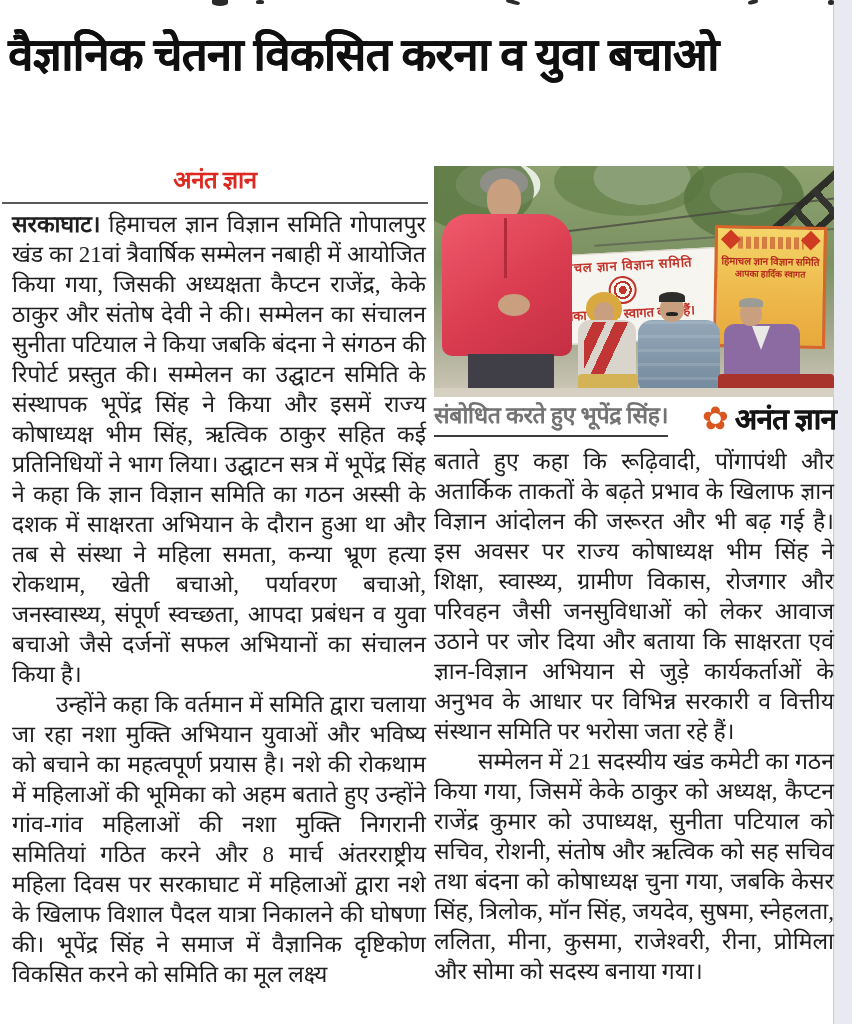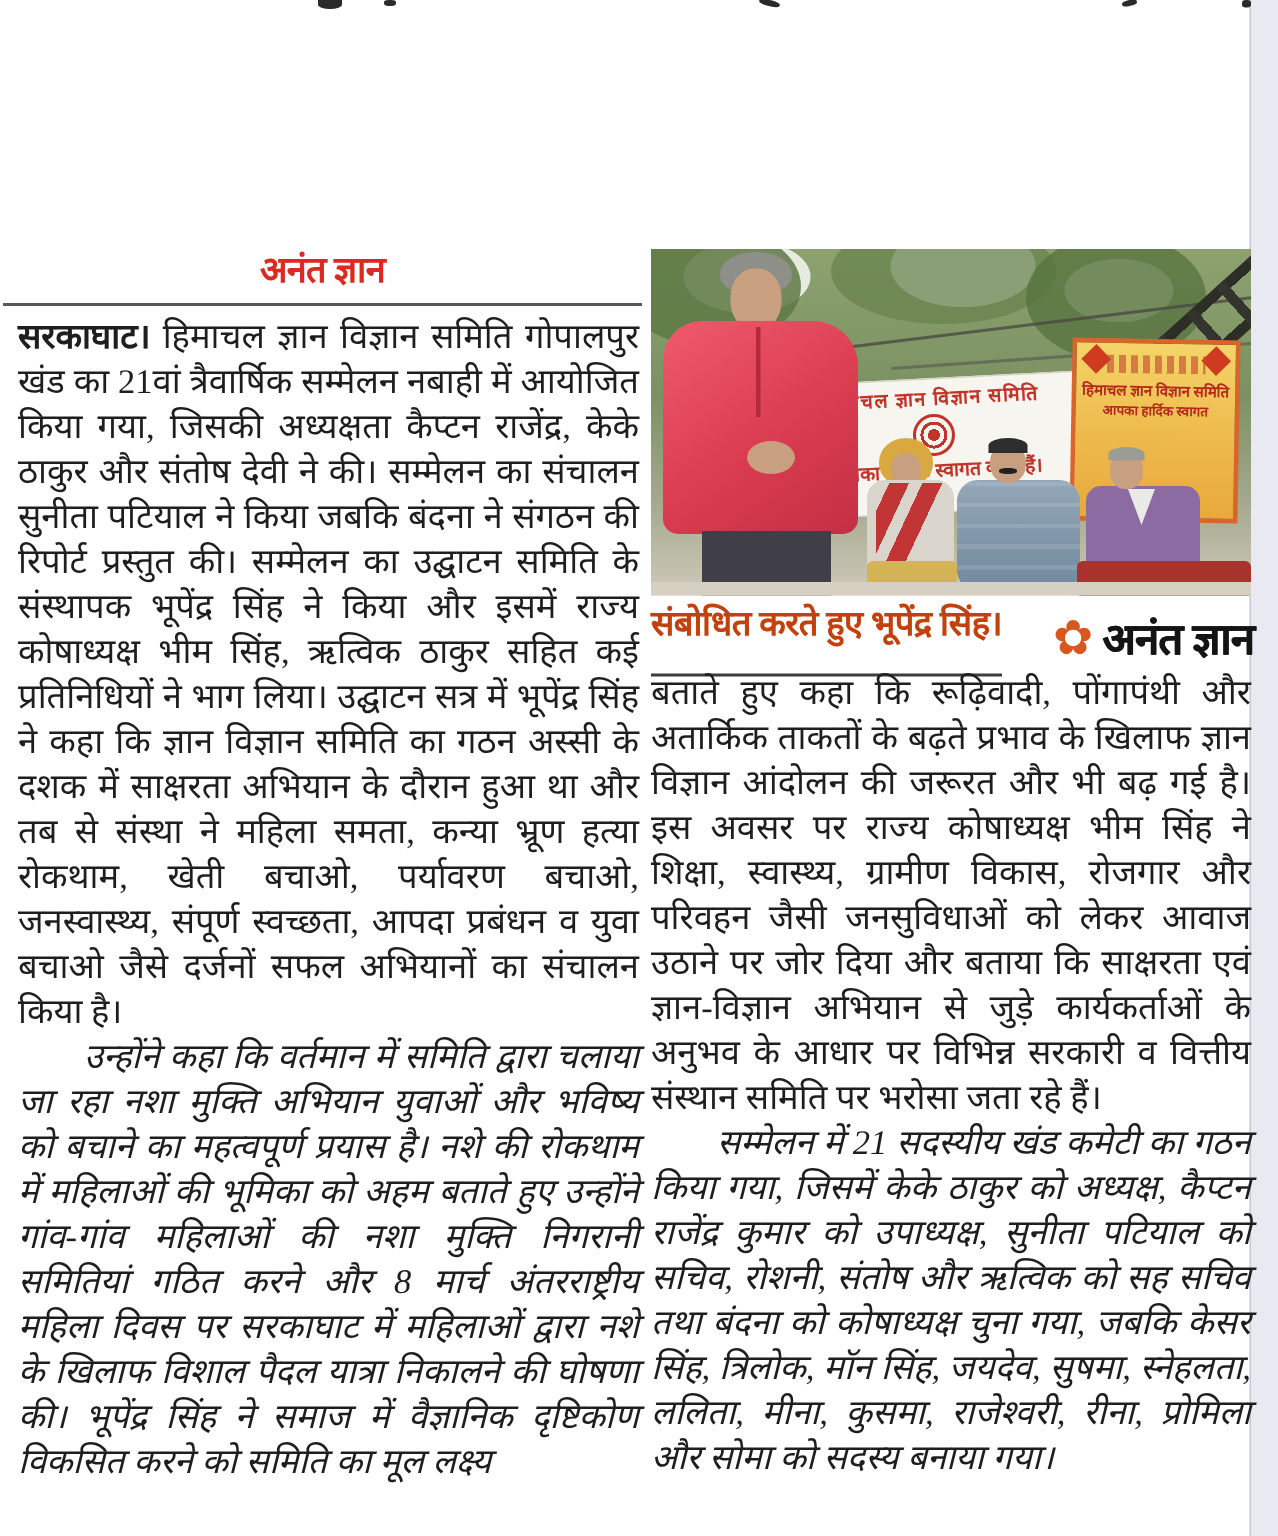--- a/index.html
+++ b/index.html
@@ -30,21 +30,21 @@
   .byline{left:0;top:162px;width:430px;text-align:center;font-weight:bold;
     font-size:24px;letter-spacing:-0.5px;}
   .byline-rule{left:2px;top:202px;width:426px;height:2px;background:#5a5a5a;}
 
   
   .col{font-size:23px;line-height:30px;color:#1e1e1e;text-align:justify;}
   .col p{margin:0;}
   .left-col{left:12px;top:210px;width:414px;}
   .right-col{left:434px;top:447px;width:400px;}
   .dateline{font-weight:bold;margin-right:8px;}
-  .indent{text-indent:44px;font-style:italic;}
+  .indent{text-indent:44px;}
 
   
   .photo{left:434px;top:166px;width:400px;height:231px;overflow:hidden;background:
     radial-gradient(ellipse 70px 40px at 16% 8%, #e6ebdf 0 60%, transparent 61%),
     radial-gradient(ellipse 80px 45px at 52% 5%, #dde5d6 0 60%, transparent 61%),
     radial-gradient(ellipse 60px 35px at 78% 12%, #cdd8bd 0 60%, transparent 61%),
     linear-gradient(180deg,#8da26f 0%,#7b9162 42%,#a3a88d 72%,#cfc9ba 100%);}
   .ph{position:absolute;}
   .blob{border-radius:50%;opacity:.85;}
   .blob1{left:-20px;top:-15px;width:120px;height:80px;background:#5d7944;}
@@ -106,39 +106,40 @@
   .m2-body{left:290px;top:158px;width:76px;height:72px;border-radius:10px;background:#8b6ba2;}
   .m2-shirt{left:318px;top:160px;width:18px;height:24px;background:#e9e9e6;
     clip-path:polygon(0 0,100% 0,50% 100%);}
   .m2-paper{left:320px;top:214px;width:34px;height:14px;background:#efefea;transform:rotate(-8deg);}
 
   .sofa{left:284px;top:208px;width:116px;height:24px;background:#a8322c;border-radius:4px;}
   .ground{left:0;bottom:0;width:100%;height:9px;background:#d6d0c2;}
 
   
   .caption-row{left:434px;top:398px;width:402px;display:flex;align-items:center;justify-content:space-between;}
-  .caption{font-size:23px;font-weight:bold;color:#c2410c;border-bottom:2px solid #3c3c3c;
-    padding-bottom:19px;letter-spacing:-0.3px;}
+  .caption{font-size:23px;font-weight:bold;color:#737373;border-bottom:2px solid #3c3c3c;
+    padding-bottom:5px;letter-spacing:-0.3px;}
   .credit{display:flex;align-items:center;gap:6px;}
   .credit-logo{font-size:32px;line-height:32px;font-family:"DejaVu Sans",sans-serif;}
   .credit-text{font-size:29px;font-weight:bold;color:#141414;letter-spacing:-0.5px;
     text-shadow:0.5px 0 currentColor;}
 </style>
 </head>
 <body>
 
 <div class="abs edge-strip"></div>
 
 <div class="abs frag frag1"></div>
 <div class="abs frag frag2"></div>
 <div class="abs frag frag3"></div>
 <div class="abs frag frag4"></div>
 <div class="abs frag frag5"></div>
 
 <h1 class="abs headline" style="margin:0;">
+  <span style="display:block;">वैज्ञानिक चेतना विकसित करना व युवा बचाओ</span>
 </h1>
 
 <div class="abs byline" style="color:#dc2a20;">अनंत ज्ञान</div>
 <div class="abs byline-rule"></div>
 
 <div class="abs col left-col">
   <p><span class="dateline">सरकाघाट।</span><span>हिमाचल ज्ञान विज्ञान समिति गोपालपुर खंड का 21वां त्रैवार्षिक सम्मेलन नबाही में आयोजित किया गया, जिसकी अध्यक्षता कैप्टन राजेंद्र, केके ठाकुर और संतोष देवी ने की। सम्मेलन का संचालन सुनीता पटियाल ने किया जबकि बंदना ने संगठन की रिपोर्ट प्रस्तुत की। सम्मेलन का उद्घाटन समिति के संस्थापक भूपेंद्र सिंह ने किया और इसमें राज्य कोषाध्यक्ष भीम सिंह, ऋत्विक ठाकुर सहित कई प्रतिनिधियों ने भाग लिया। उद्घाटन सत्र में भूपेंद्र सिंह ने कहा कि ज्ञान विज्ञान समिति का गठन अस्सी के दशक में साक्षरता अभियान के दौरान हुआ था और तब से संस्था ने महिला समता, कन्या भ्रूण हत्या रोकथाम, खेती बचाओ, पर्यावरण बचाओ, जनस्वास्थ्य, संपूर्ण स्वच्छता, आपदा प्रबंधन व युवा बचाओ जैसे दर्जनों सफल अभियानों का संचालन किया है।</span></p>
   <p class="indent">उन्होंने कहा कि वर्तमान में समिति द्वारा चलाया जा रहा नशा मुक्ति अभियान युवाओं और भविष्य को बचाने का महत्वपूर्ण प्रयास है। नशे की रोकथाम में महिलाओं की भूमिका को अहम बताते हुए उन्होंने गांव-गांव महिलाओं की नशा मुक्ति निगरानी समितियां गठित करने और 8 मार्च अंतरराष्ट्रीय महिला दिवस पर सरकाघाट में महिलाओं द्वारा नशे के खिलाफ विशाल पैदल यात्रा निकालने की घोषणा की। भूपेंद्र सिंह ने समाज में वैज्ञानिक दृष्टिकोण विकसित करने को समिति का मूल लक्ष्य</p>
 </div>
 

